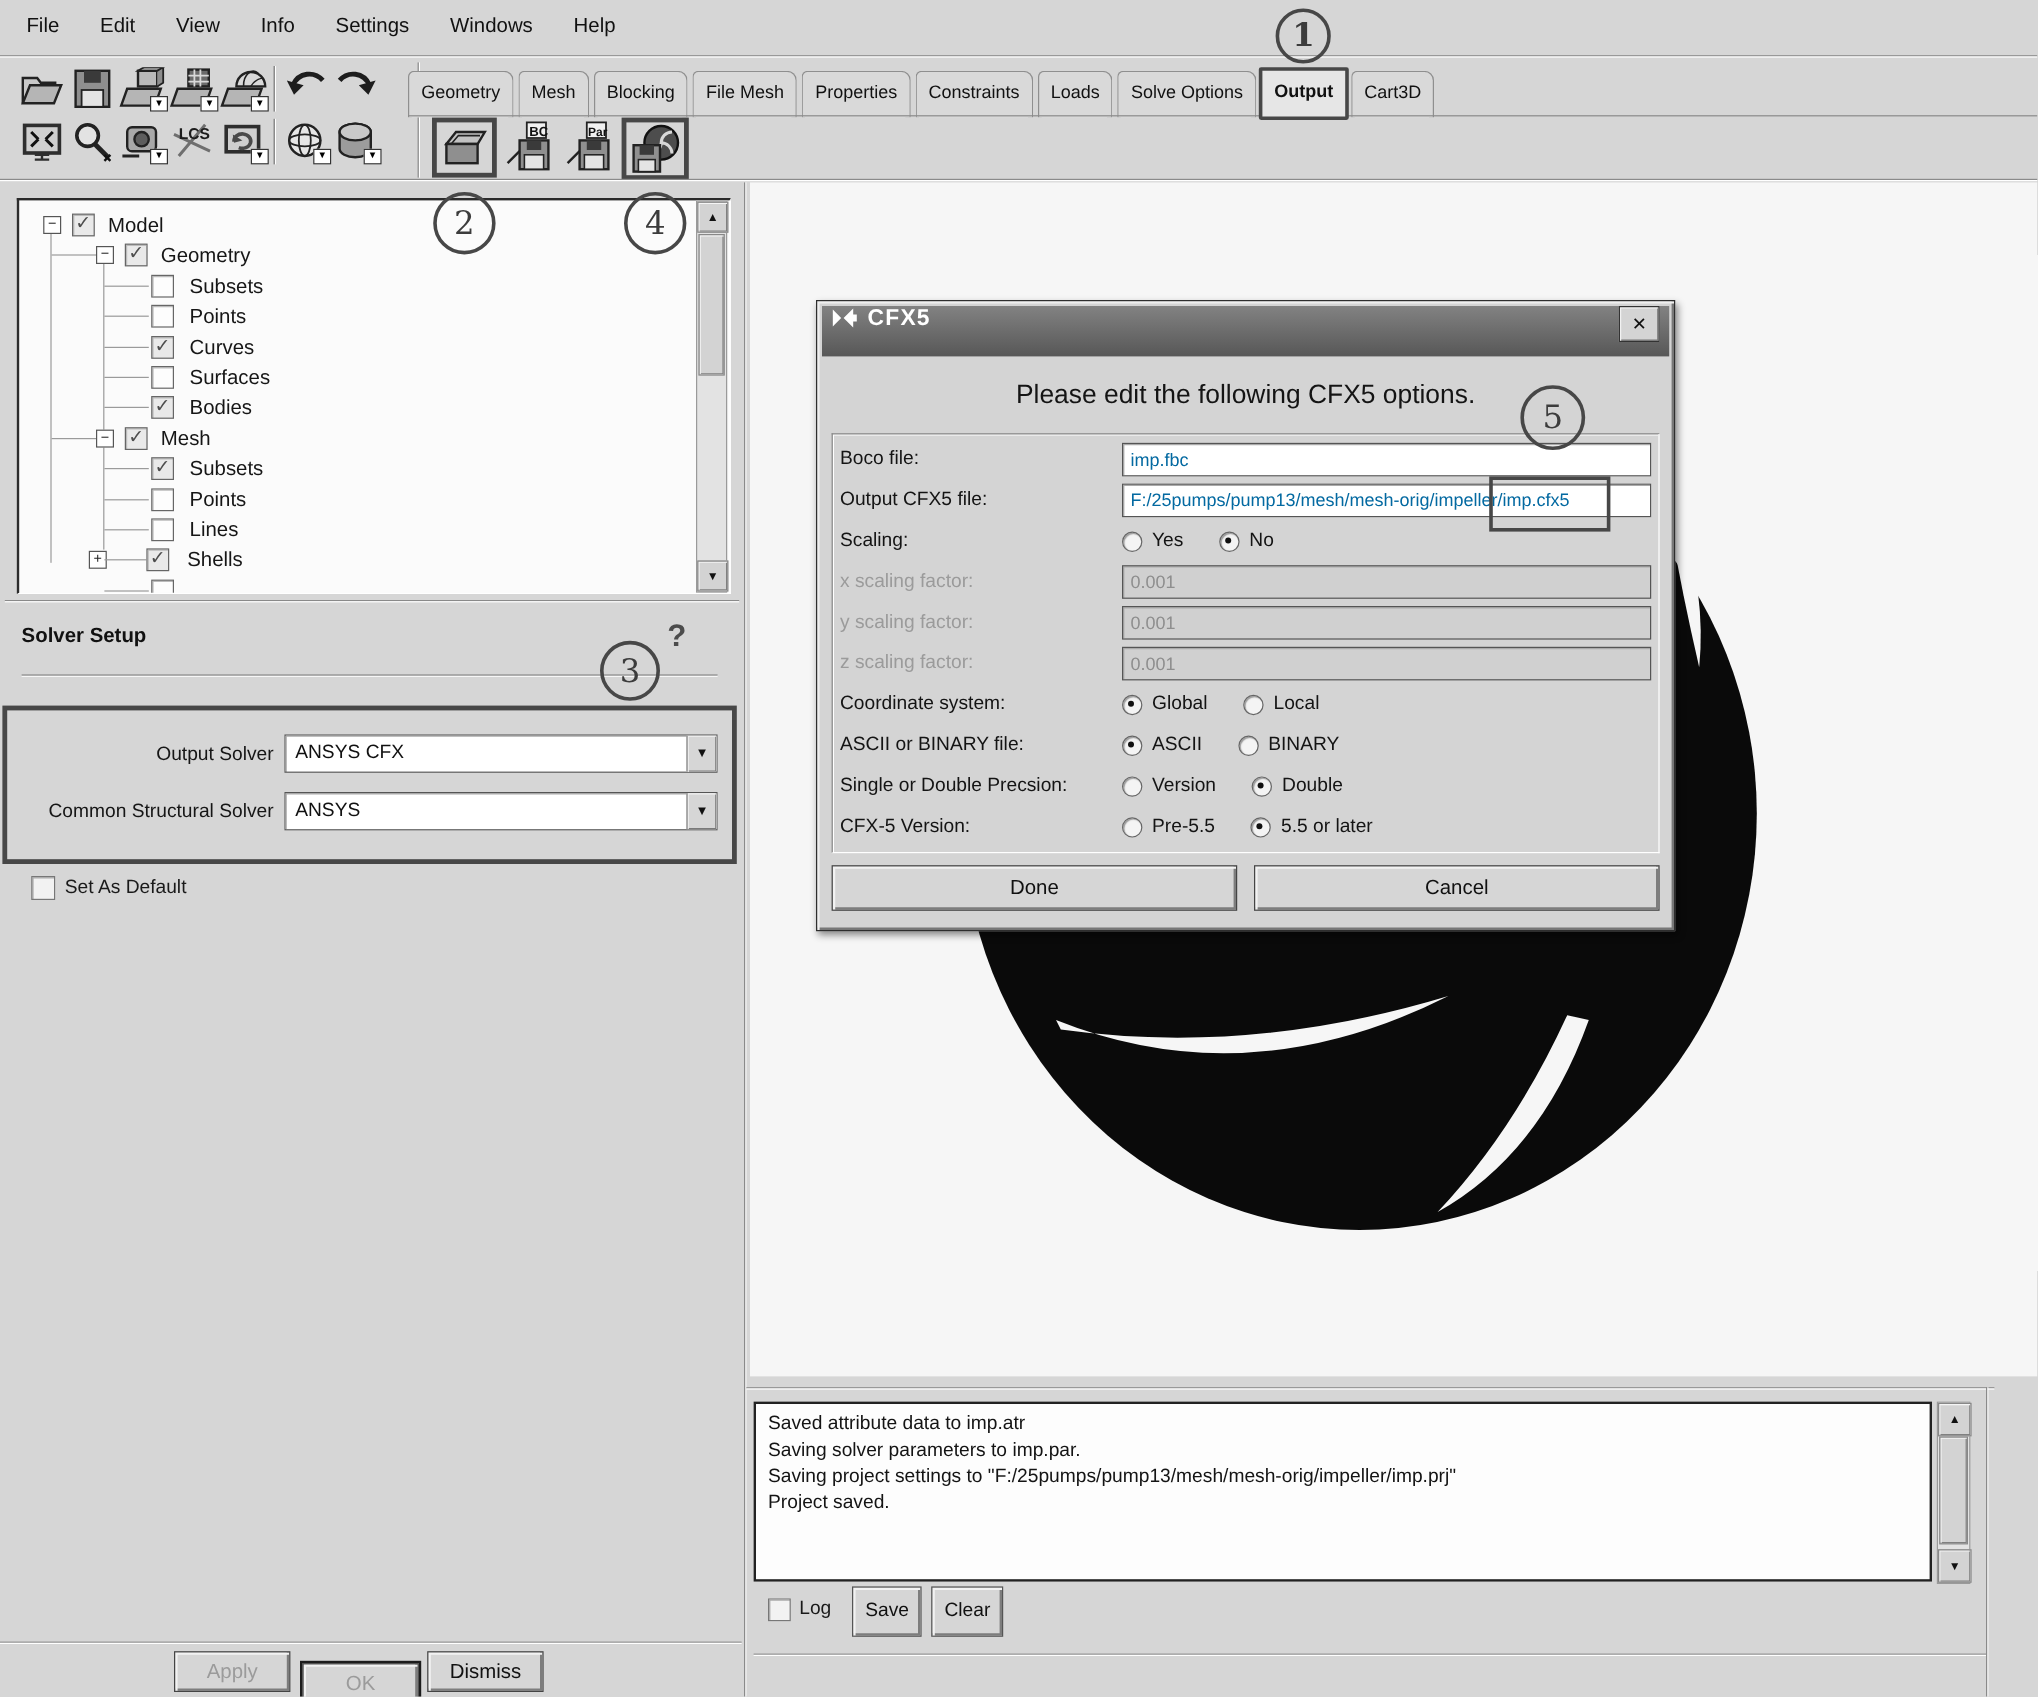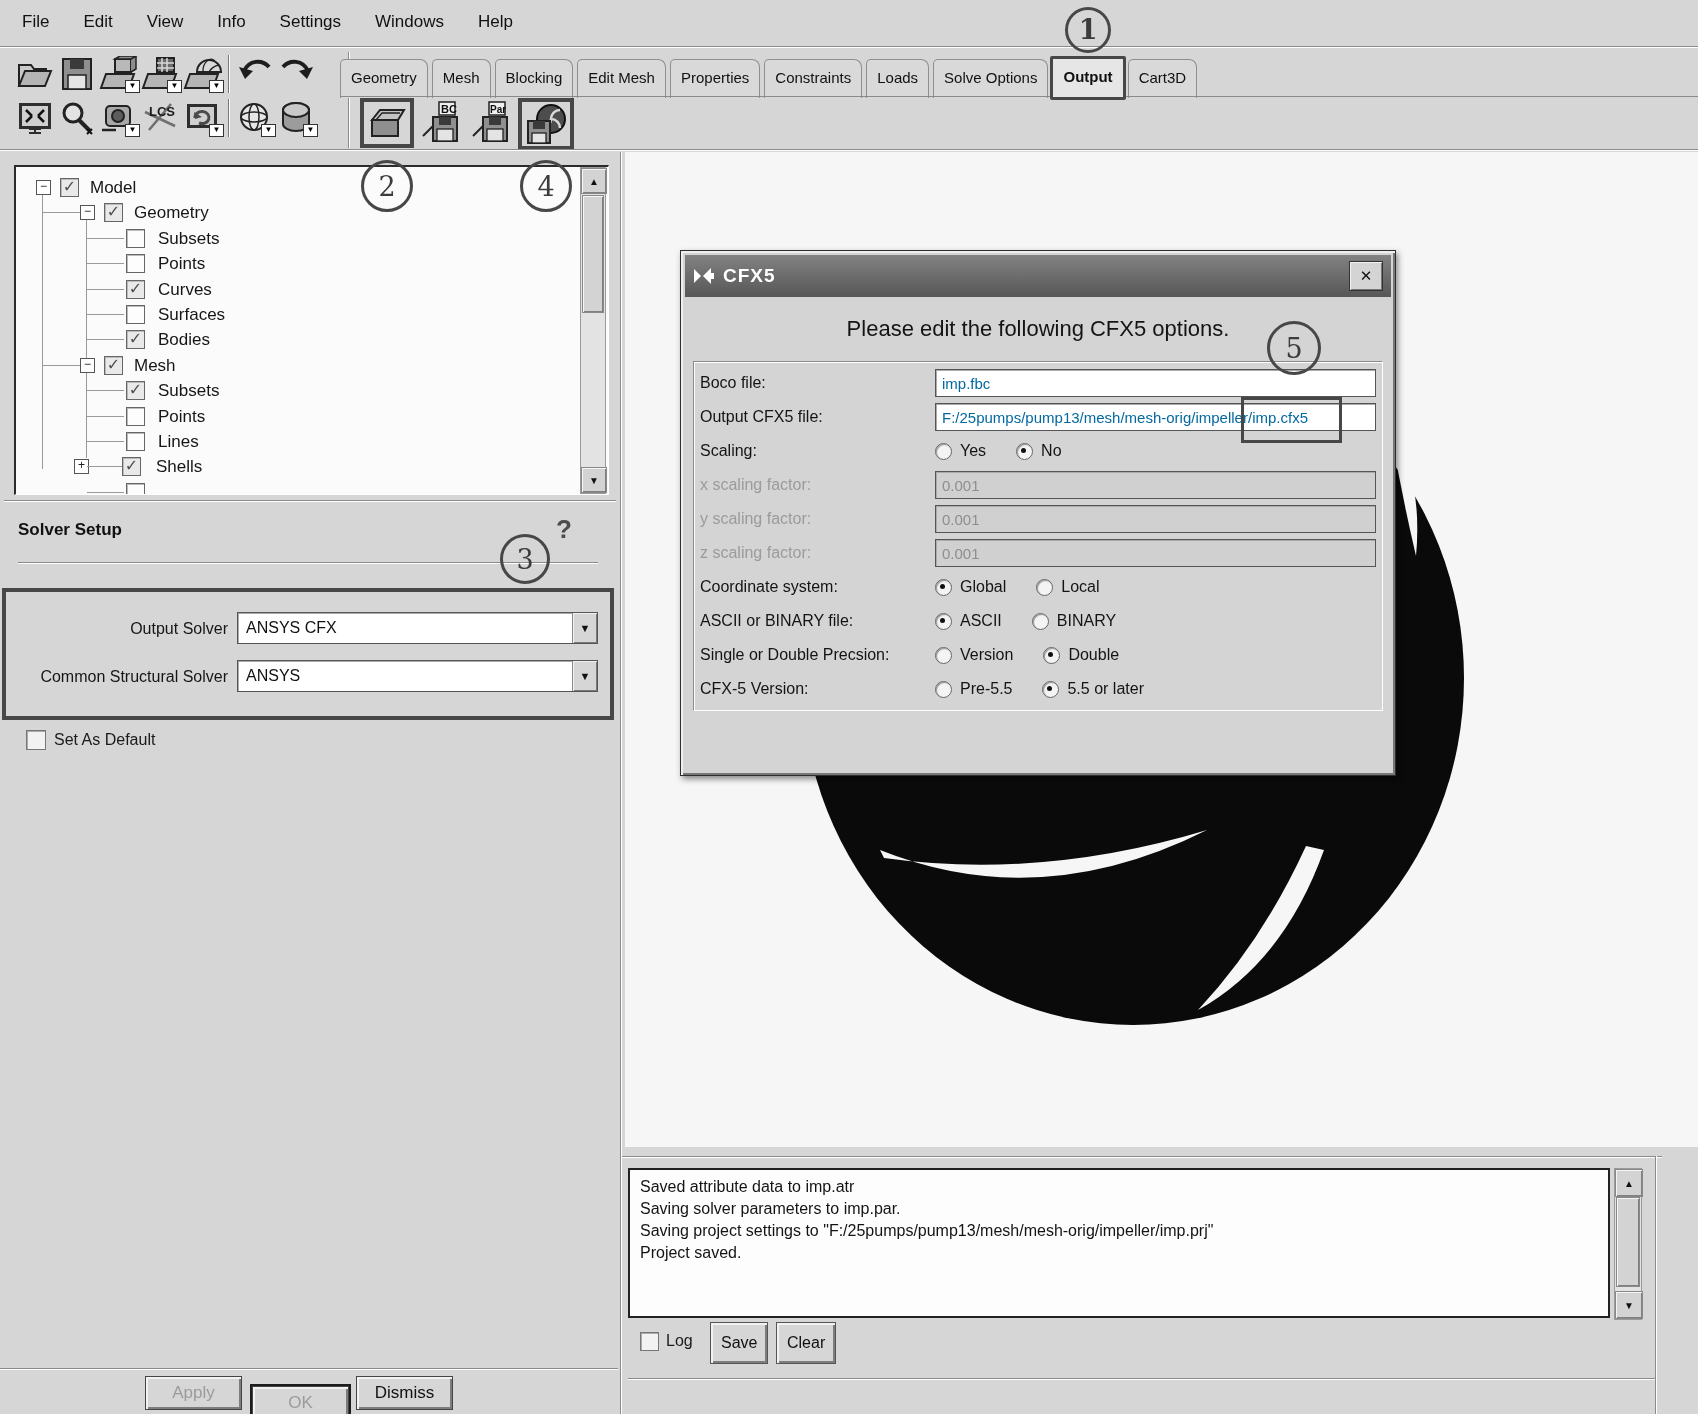--- a/index.html
+++ b/index.html
@@ -71,21 +71,21 @@
       border:1px solid #444;box-shadow:inset 2px 2px 0 #f2f2f2, inset -2px -2px 0 #7d7d7d;
       font-size:17px;color:#111;}
   .btn.disabled{color:#9b9b9b;}
   .btn.default{outline:2px solid #1c1c1c;margin-top:10px;}
 
   
   .dialog{left:680px;top:250px;width:714px;height:524px;background:#d4d4d4;
       border:1px solid #2e2e2e;box-shadow:inset 2px 2px 0 #efefef, inset -2px -2px 0 #777,2px 3px 6px rgba(0,0,0,.45);
       z-index:5;}
   .dlg-title{position:absolute;left:4px;top:4px;right:4px;height:42px;
-      background:linear-gradient(180deg,#828282,#575757);display:flex;align-items:center;padding:0 8px;}
+      background:linear-gradient(180deg,#828282,#575757);display:flex;padding:0 8px;}
   .dlg-title .ttl{color:#fff;font-weight:bold;font-size:19px;margin-left:8px;letter-spacing:1px;}
   .dlg-close{margin-left:auto;width:32px;height:28px;background:#d4d4d4;border:1px solid #333;
       box-shadow:inset 1px 1px 0 #f2f2f2, inset -1px -1px 0 #777;
       display:flex;align-items:center;justify-content:center;font-size:15px;font-weight:bold;color:#111;}
   .dlg-instr{position:absolute;left:0;top:46px;width:100%;height:64px;display:flex;
       align-items:center;justify-content:center;font-size:22px;color:#141414;}
   .dlg-fields{position:absolute;left:12px;right:12px;top:110px;height:350px;
       border:1px solid #8a8a8a;border-right-color:#fff;border-bottom-color:#fff;
       box-shadow:1px 1px 0 #fff inset;padding-top:4px;box-sizing:border-box;}
   .drow{display:flex;align-items:center;height:34px;padding:0 6px;}
@@ -235,21 +235,21 @@
       <span class="badge">▼</span>
     </div>
   </div>
 
   <div class="abs vgroove" style="left:348px;top:52px;height:96px;"></div>
 
   <div class="abs tabstrip">
     <div class="tab">Geometry</div>
     <div class="tab">Mesh</div>
     <div class="tab">Blocking</div>
-    <div class="tab">Edit Mesh</div>
+    <div class="tab">File Mesh</div>
     <div class="tab">Properties</div>
     <div class="tab">Constraints</div>
     <div class="tab">Loads</div>
     <div class="tab">Solve Options</div>
     <div class="tab active annotated">
       <span>Output</span>
       <div class="ann-circle" style="position:absolute;left:50%;top:-52px;transform:translateX(-50%);width:40px;height:40px;">1</div>
     </div>
     <div class="tab">Cart3D</div>
   </div>
@@ -498,20 +498,24 @@
             <span class="rdot"></span>
             <span>Pre-5.5</span>
           </span>
         <span class="radio">
             <span class="rdot sel"></span>
             <span>5.5 or later</span>
           </span>
       </div>
     </div>
 
+    <div class="dlg-buttons">
+      <div class="btn">Done</div>
+      <div class="btn">Cancel</div>
+    </div>
 
     <div class="ann-circle" style="position:absolute;left:586px;top:70px;width:48px;height:48px;">5</div>
     <div class="ann-box" style="position:absolute;left:560px;top:146px;width:95px;height:40px;border-width:3px;"></div>
   </div>
 
   <div class="abs groove" style="left:622px;top:1156px;width:1040px;"></div>
   <div class="abs log-panel">
     <div class="log-line">Saved attribute data to imp.atr</div>
     <div class="log-line">Saving solver parameters to imp.par.</div>
     <div class="log-line">Saving project settings to "F:/25pumps/pump13/mesh/mesh-orig/impeller/imp.prj"</div>

